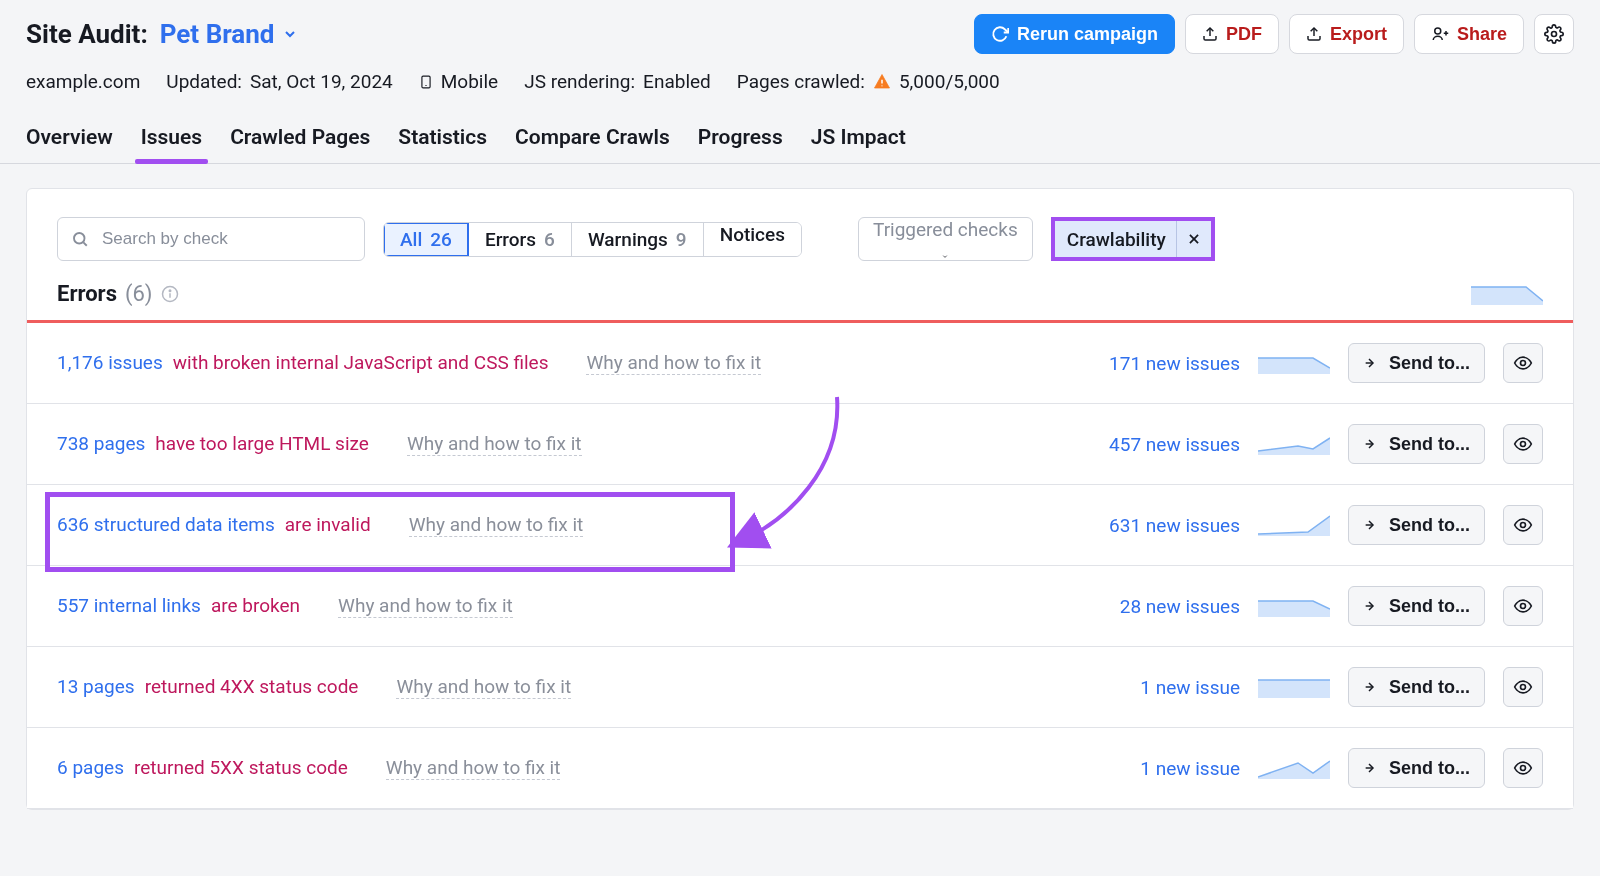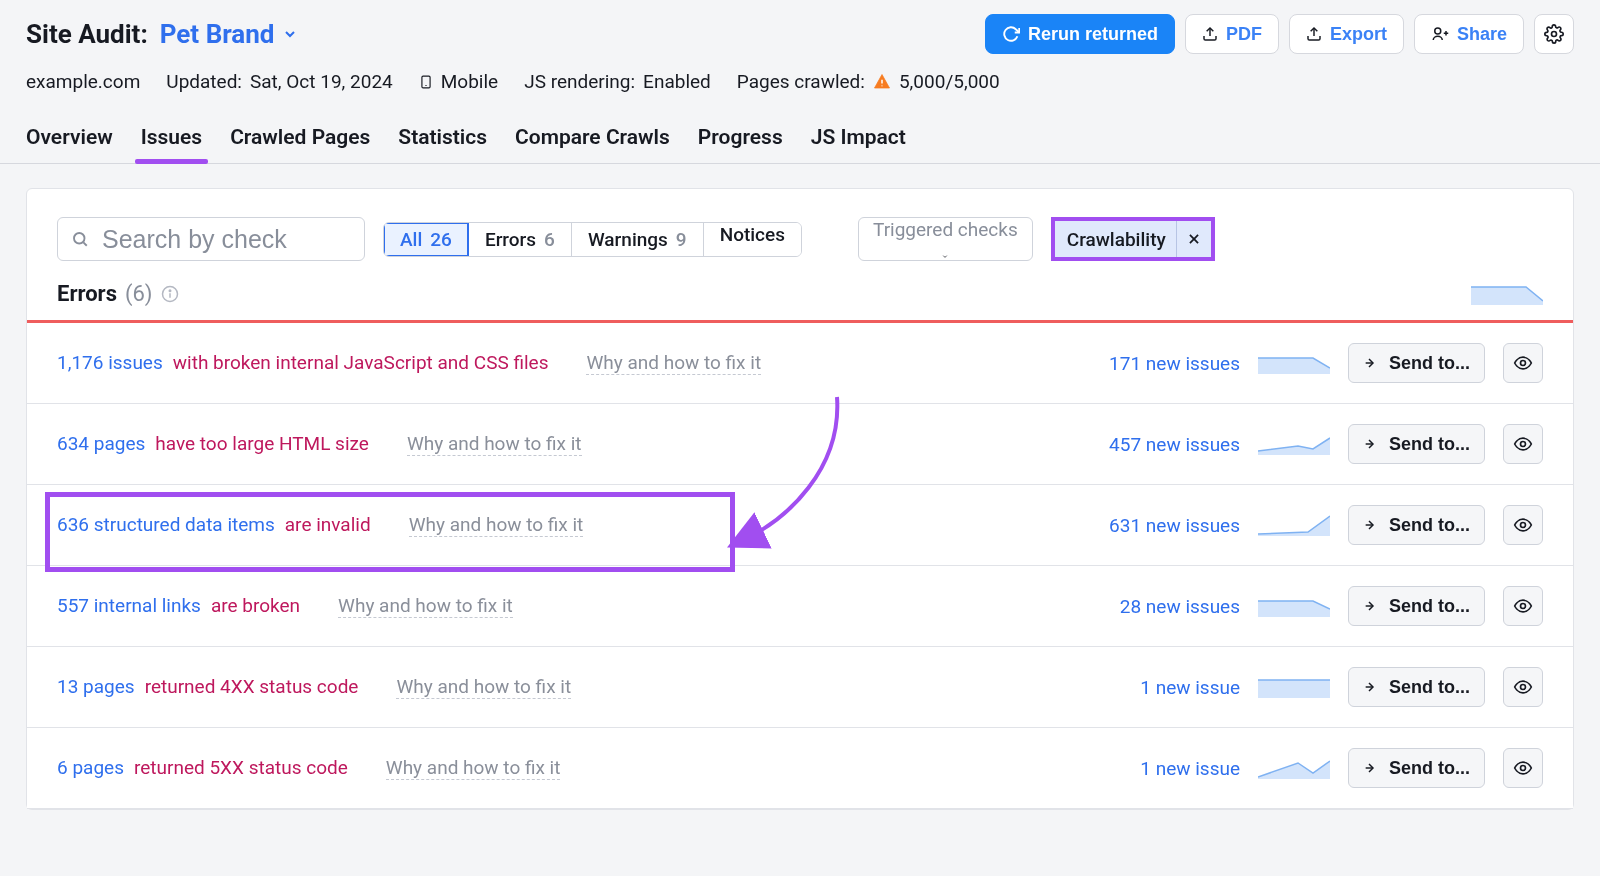--- a/index.html
+++ b/index.html
@@ -46,21 +46,21 @@
   display: inline-flex;
   align-items: center;
   gap: 8px;
   height: 40px;
   padding: 0 16px;
   border-radius: 8px;
   font-size: 18px;
   font-weight: 600;
   background: #fff;
   border: 1px solid #d6d8de;
-  color: #3b82f6;
+  color: #b91c1c;
   cursor: pointer;
 }
 .btn-primary {
   background: #1a84f7;
   color: #fff;
   border-color: #1a84f7;
 }
 .btn-icon-only {
   width: 40px;
   padding: 0;
@@ -120,21 +120,21 @@
 .search-wrap {
   position: relative;
   width: 308px;
 }
 .search-input {
   width: 100%;
   height: 44px;
   border: 1px solid #cfd3db;
   border-radius: 6px;
   padding: 0 14px 0 44px;
-  font-size: 25px;
+  font-size: 17px;
   color: #171a22;
   background: #fff;
 }
 .search-input::placeholder { color: #888e9a; }
 .search-icon {
   position: absolute;
   left: 14px;
   top: 50%;
   transform: translateY(-50%);
   color: #888e9a;
@@ -281,21 +281,21 @@
             <polyline points="6 9 12 15 18 9"></polyline>
           </svg>
       </span>
     </div>
     <div class="title-right">
       <button class="btn btn-primary">
         <svg width="18" height="18" viewBox="0 0 24 24" fill="none" stroke="#fff" stroke-width="2.5">
             <path d="M23 4v6h-6"></path>
             <path d="M20.49 15a9 9 0 1 1-2.12-9.36L23 10"></path>
           </svg>
-        <span>Rerun returned</span>
+        <span>Rerun campaign</span>
       </button>
       <button class="btn">
         <svg width="16" height="16" viewBox="0 0 24 24" fill="none" stroke="#171a22" stroke-width="2.2">
             <path d="M21 15v4a2 2 0 0 1-2 2H5a2 2 0 0 1-2-2v-4"></path>
             <polyline points="17 8 12 3 7 8"></polyline>
             <line x1="12" y1="3" x2="12" y2="15"></line>
           </svg>
         <span>PDF</span>
       </button>
       <button class="btn">
@@ -450,21 +450,21 @@
           <button class="eye-btn">
             <svg width="20" height="20" viewBox="0 0 24 24" fill="none" stroke="#171a22" stroke-width="2">
               <path d="M2 12s3.5-7 10-7 10 7 10 7-3.5 7-10 7S2 12 2 12z"></path>
               <circle cx="12" cy="12" r="3"></circle>
             </svg>
           </button>
         </div>
       </div>
       <div class="row">
         <div class="row-left">
-          <a class="link">634 pages</a> 
+          <a class="link">738 pages</a> 
           <span class="plain">have too large HTML size</span>
           <span class="hint">Why and how to fix it</span>
         </div>
         <div class="row-right">
           <a class="new-issues">457 new issues</a>
           <svg class="spark" viewBox="0 0 72 22" preserveAspectRatio="none">
             <path d="M0 18 L40 13 L55 16 L72 5 L72 22 L0 22 Z" fill="#d3e4fb"></path>
             <path d="M0 18 L40 13 L55 16 L72 5" fill="none" stroke="#7fb2f2" stroke-width="1.5"></path>
           </svg>
           <button class="send-btn">

